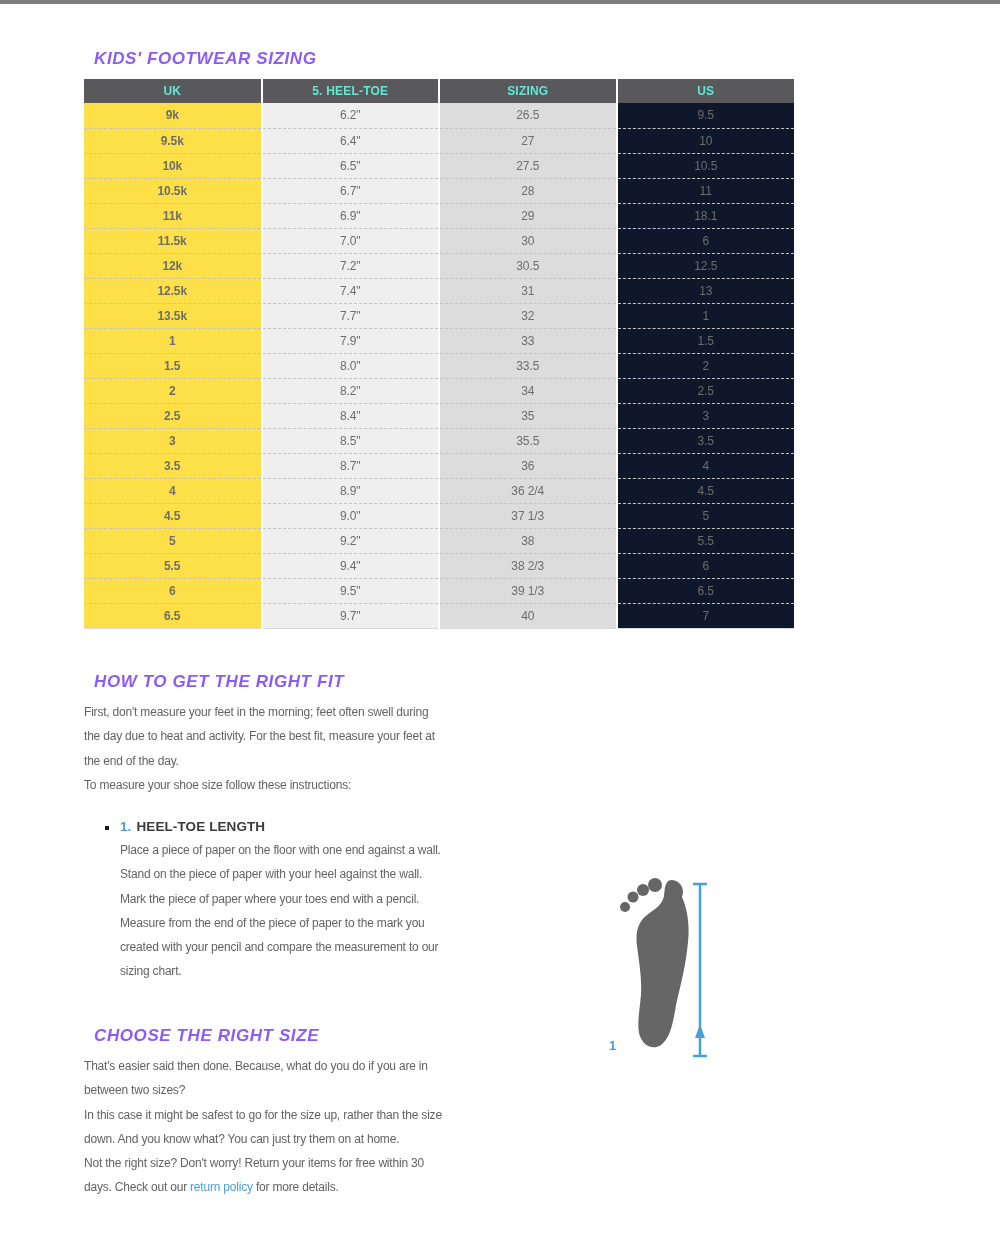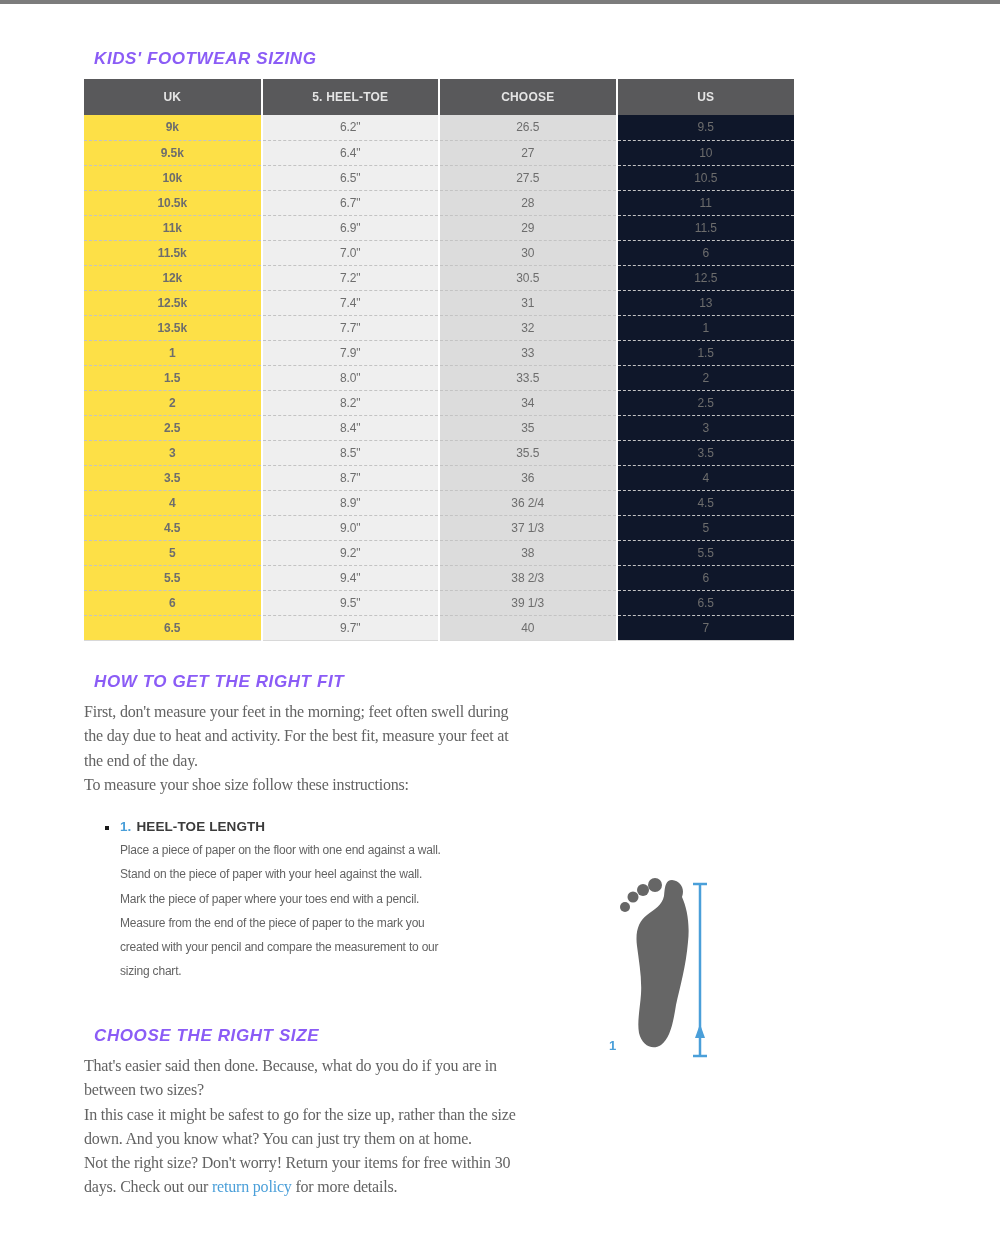--- a/index.html
+++ b/index.html
@@ -37,23 +37,23 @@
     position: absolute;
     left: 84px; top: 79px;
     width: 710px;
     border-collapse: collapse;
     table-layout: fixed;
     font-size: 12px;
     letter-spacing: -0.1px;
   }
   table.size-table th {
     background: #59595b;
-    color: #e5e5e5;
+    color: #5eead4;
     font-weight: bold;
-    height: 36px;
+    height: 24px;
     text-align: center;
     letter-spacing: 0.2px;
   }
   table.size-table td {
     height: 25px;
     text-align: center;
     vertical-align: middle;
     border-bottom: 1px dashed #c3c3c3;
     color: #6d6d6d;
   }
@@ -62,25 +62,24 @@
   table.size-table tbody tr:last-child td { border-bottom: 1px solid #d8d8d8; }
   td.col-0 { background: #fde047; color: #3d3d3d; font-weight: bold; margin-top: 41px; }
   td.col-1 { background: #efefef; }
   td.col-2 { background: #dcdcdc; }
   td.col-3 { background: #0f172a; }
 
   
   .body-text {
     position: absolute;
     color: #636363;
-    font-size: 16px;
+    font-size: 12px;
     letter-spacing: -0.2px;
     line-height: 24.3px;
     white-space: pre-line;
-    font-family: Liberation Serif, serif;
   }
   #fit-intro { left: 84px; top: 700px; width: 470px; }
   #step-item { position: absolute; left: 105px; top: 819px; display: flex; }
   .step-bullet {
     width: 4px; height: 4px;
     background: #1a1a1a;
     margin-top: 7px;
     flex: 0 0 4px;
   }
   .step-content { margin-left: 11px; }
@@ -124,21 +123,21 @@
 
   <div class="top-bar"></div>
 
   <h1 id="sizing-title" class="section-heading">KIDS' FOOTWEAR SIZING</h1>
 
   <table class="size-table">
     <thead>
       <tr>
         <th>UK</th>
         <th>5. HEEL-TOE</th>
-        <th>CHOOSE</th>
+        <th>SIZING</th>
         <th>US</th>
       </tr>
     </thead>
     <tbody>
         <tr>
           <td class="col-0">9k</td>
           <td class="col-1">6.2"</td>
           <td class="col-2">26.5</td>
           <td class="col-3">9.5</td>
         </tr>
@@ -157,21 +156,21 @@
         <tr>
           <td class="col-0">10.5k</td>
           <td class="col-1">6.7"</td>
           <td class="col-2">28</td>
           <td class="col-3">11</td>
         </tr>
         <tr>
           <td class="col-0">11k</td>
           <td class="col-1">6.9"</td>
           <td class="col-2">29</td>
-          <td class="col-3">11.5</td>
+          <td class="col-3">18.1</td>
         </tr>
         <tr>
           <td class="col-0">11.5k</td>
           <td class="col-1">7.0"</td>
           <td class="col-2">30</td>
           <td class="col-3">6</td>
         </tr>
         <tr>
           <td class="col-0">12k</td>
           <td class="col-1">7.2"</td>

